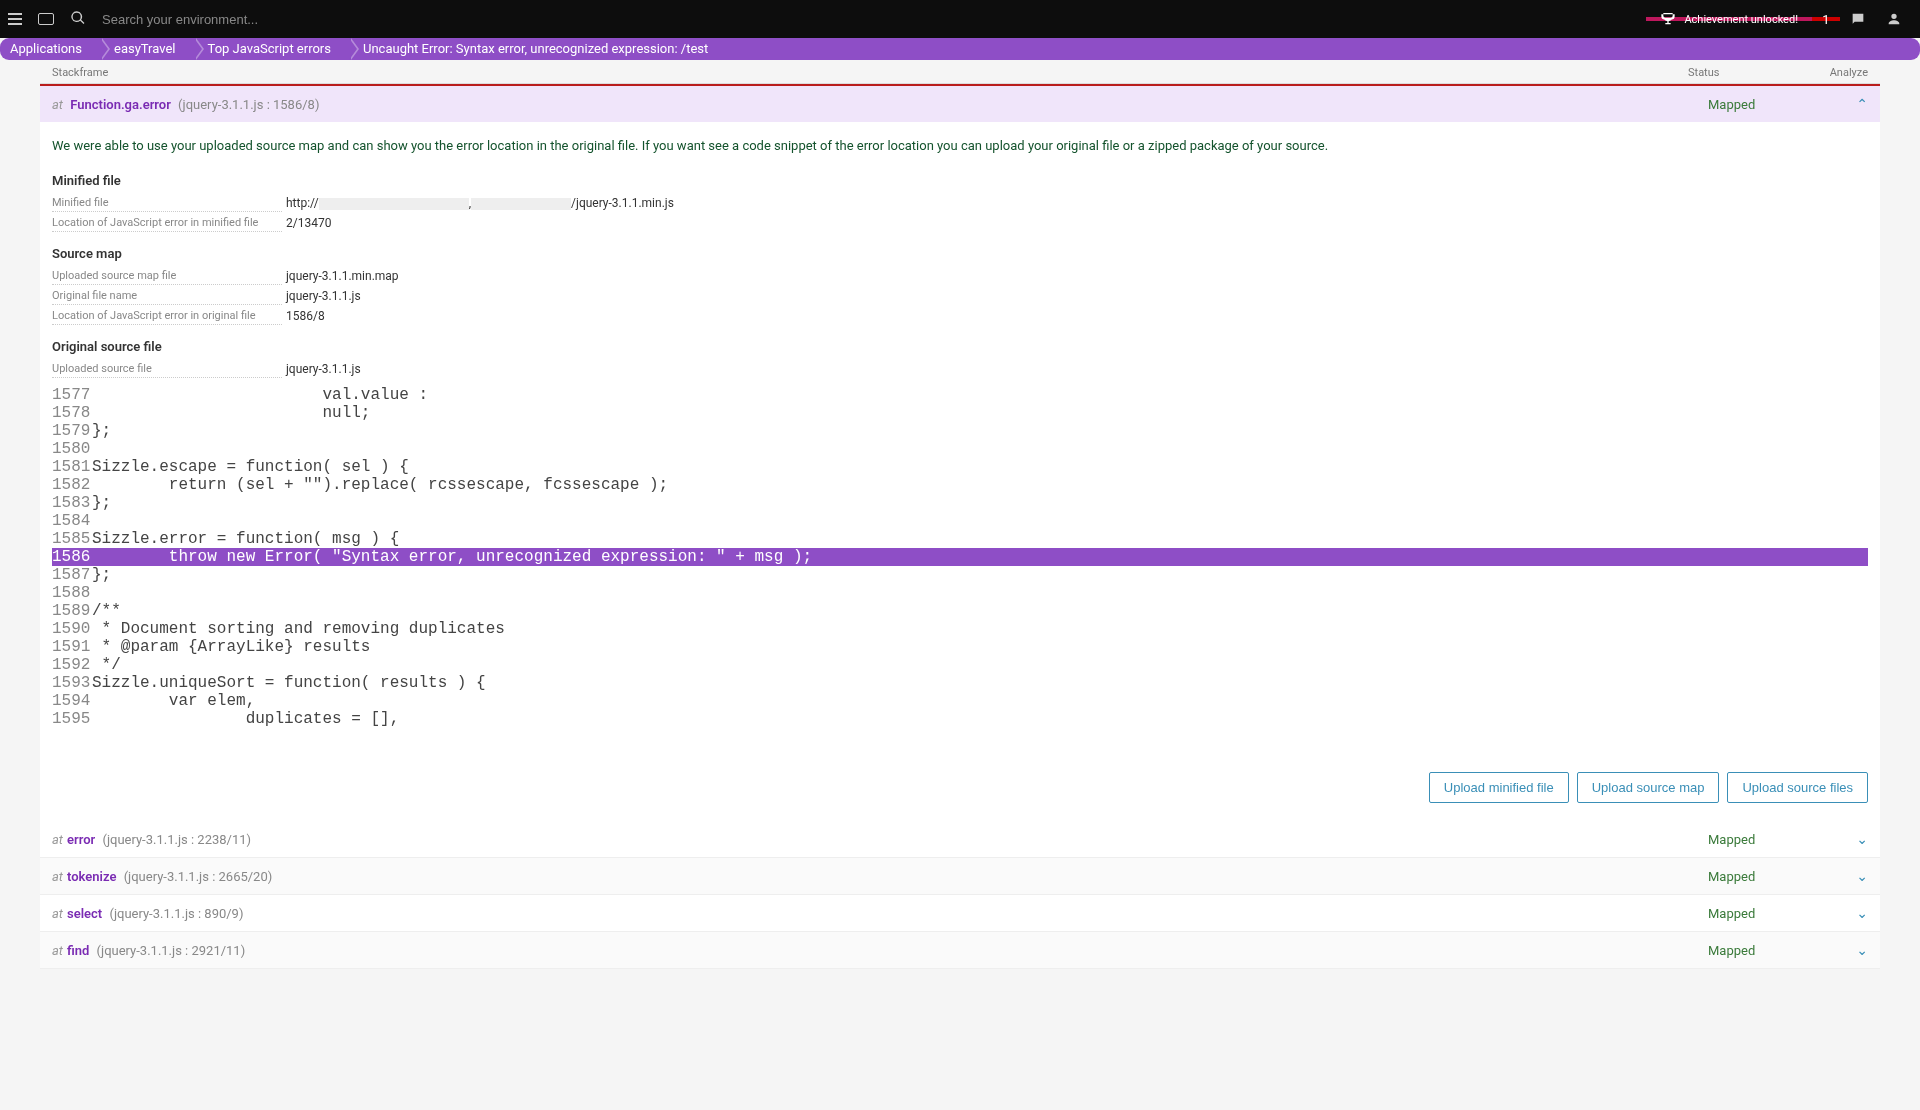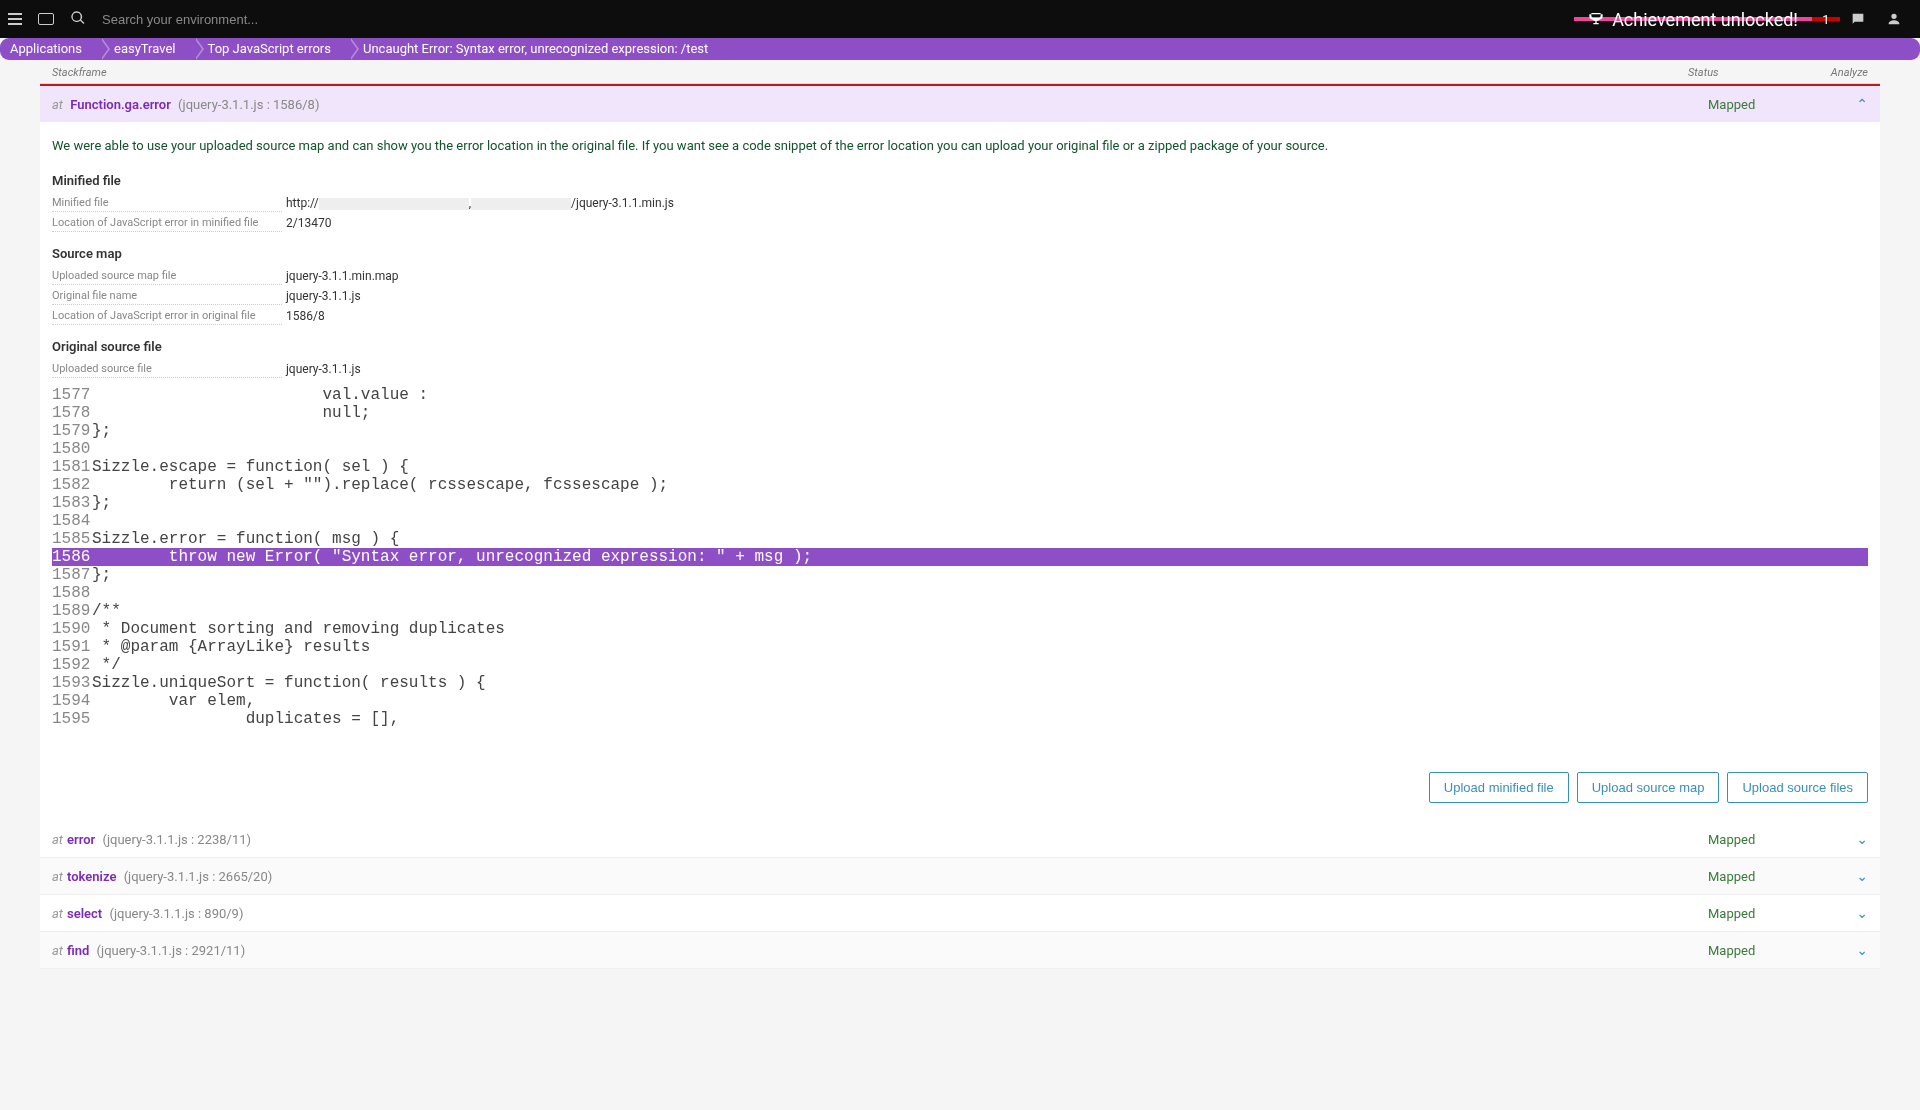--- a/index.html
+++ b/index.html
@@ -20,23 +20,23 @@
   .hamburger { display:flex; flex-direction:column; gap:3px; cursor:pointer; }
   .hamburger span { width:14px; height:2px; background:#ccc; }
   .monitor-icon { width:16px; height:12px; border:1.5px solid #ccc; border-radius:2px; cursor:pointer; }
   .search-icon svg { width:16px; height:16px; fill:#ccc; }
   .search-input {
     background: transparent; border: none; color: #aaa;
     font-size: 13px; width: 300px; outline: none;
   }
   .search-input::placeholder { color: #888; }
   .achievement {
-    background: #ec4899; color: #fff; height: 100%;
+    background: #be185d; color: #fff; height: 100%;
     display: flex; align-items: center; padding: 0 14px; gap: 8px;
-    font-size: 18px; cursor: pointer;
+    font-size: 11px; cursor: pointer;
   }
   .trophy { width:16px; height:16px; }
   .notif-badge {
     background: #c00; color:#fff; height:100%; width:28px;
     display:flex; align-items:center; justify-content:center;
     font-size:13px; cursor:pointer;
   }
   .topbar-icon {
     width:36px; height:100%; display:flex; align-items:center; justify-content:center;
     color:#ccc; cursor:pointer;
@@ -67,21 +67,20 @@
     z-index:1;
   }
   .crumb:first-child { padding-left:10px; }
   .crumb.last::after, .crumb.last::before { display:none; }
 
   .page-wrap { padding: 0 40px 20px; background:#f5f5f5; }
 
   .table-head {
     display:flex; font-size:11px; color:#777; padding: 6px 12px 4px;
     border-bottom:1px solid #ddd;
-    font-style:italic;
   }
   .col-stack { flex:1; }
   .col-status { width:120px; }
   .col-analyze { width:60px; text-align:right; }
 
   .stackrow {
     border-top: 2px solid #b91c1c;
     background:#f0e5fa;
     display:flex; align-items:center; padding: 10px 12px;
     font-size:13px;

